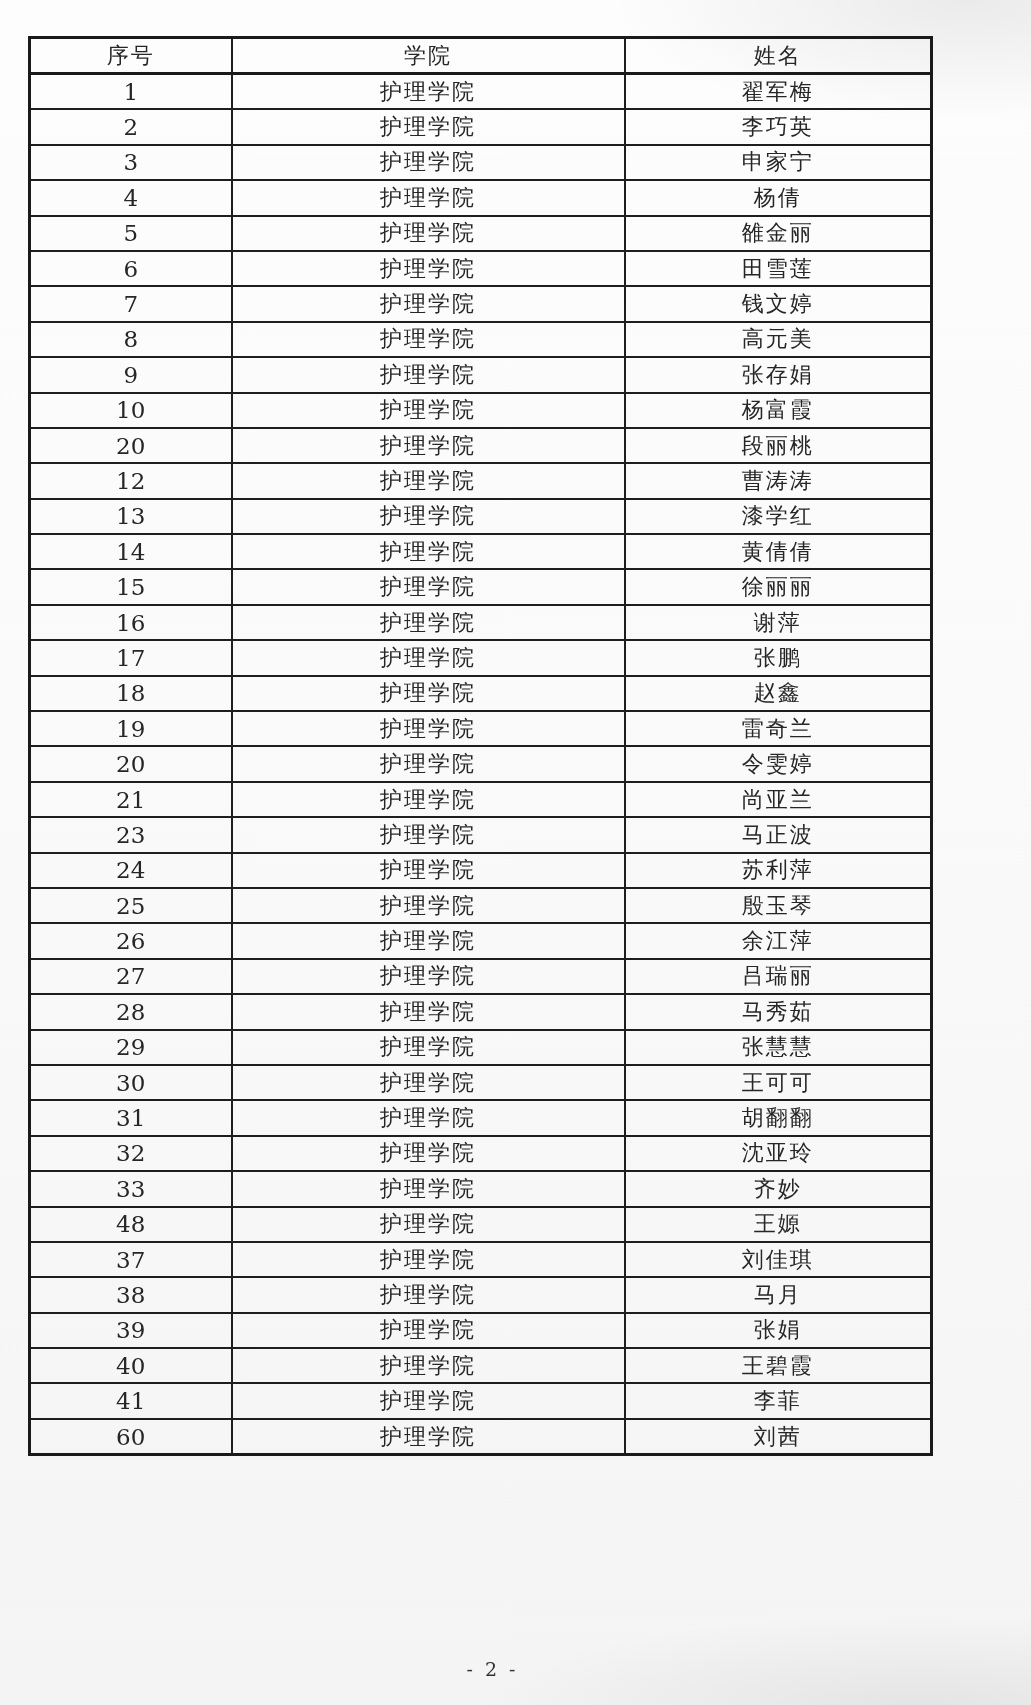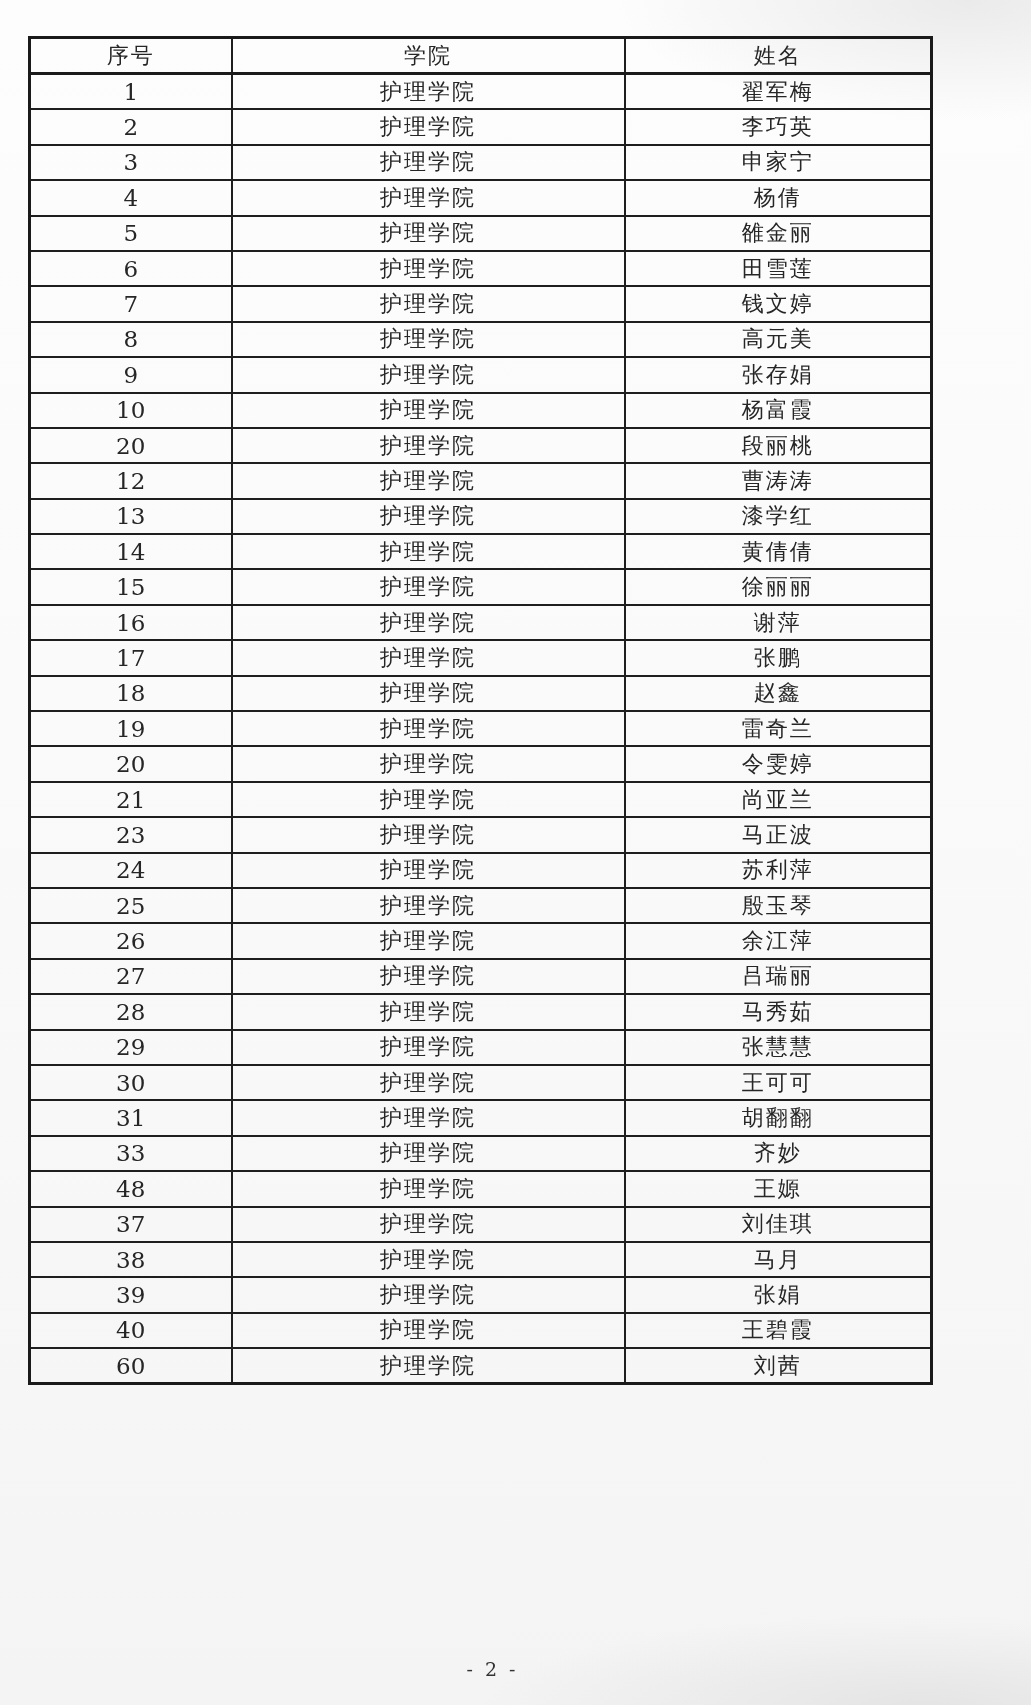--- a/index.html
+++ b/index.html
@@ -252,20 +252,25 @@
           <td class="cell-no">30</td>
           <td class="cell-college">护理学院</td>
           <td class="cell-name">王可可</td>
         </tr>
         <tr>
           <td class="cell-no">31</td>
           <td class="cell-college">护理学院</td>
           <td class="cell-name">胡翻翻</td>
         </tr>
         <tr>
+          <td class="cell-no">32</td>
+          <td class="cell-college">护理学院</td>
+          <td class="cell-name">沈亚玲</td>
+        </tr>
+        <tr>
           <td class="cell-no">33</td>
           <td class="cell-college">护理学院</td>
           <td class="cell-name">齐妙</td>
         </tr>
         <tr>
           <td class="cell-no">48</td>
           <td class="cell-college">护理学院</td>
           <td class="cell-name">王嫄</td>
         </tr>
         <tr>
@@ -280,20 +285,25 @@
         </tr>
         <tr>
           <td class="cell-no">39</td>
           <td class="cell-college">护理学院</td>
           <td class="cell-name">张娟</td>
         </tr>
         <tr>
           <td class="cell-no">40</td>
           <td class="cell-college">护理学院</td>
           <td class="cell-name">王碧霞</td>
+        </tr>
+        <tr>
+          <td class="cell-no">41</td>
+          <td class="cell-college">护理学院</td>
+          <td class="cell-name">李菲</td>
         </tr>
         <tr>
           <td class="cell-no">60</td>
           <td class="cell-college">护理学院</td>
           <td class="cell-name">刘茜</td>
         </tr>
       </tbody>
   </table>
 
   <div class="page-number">- 2 -</div>

